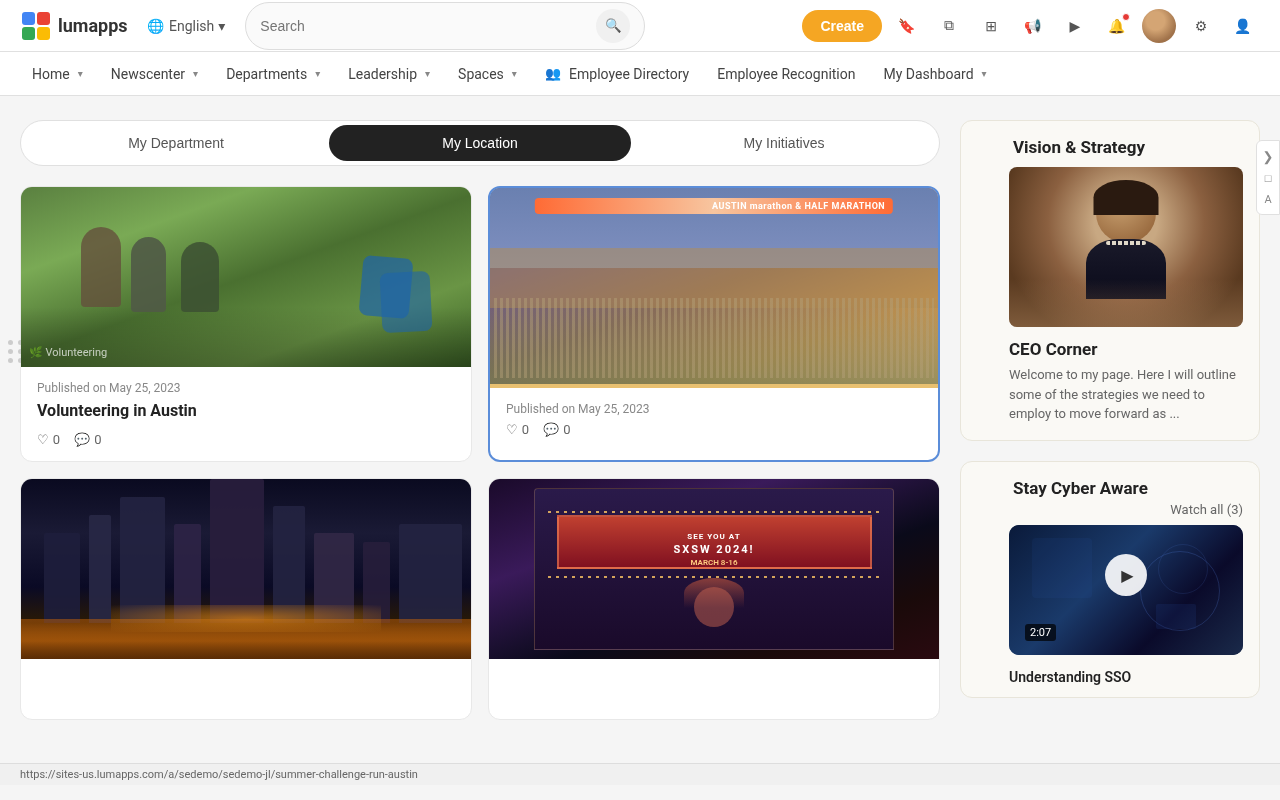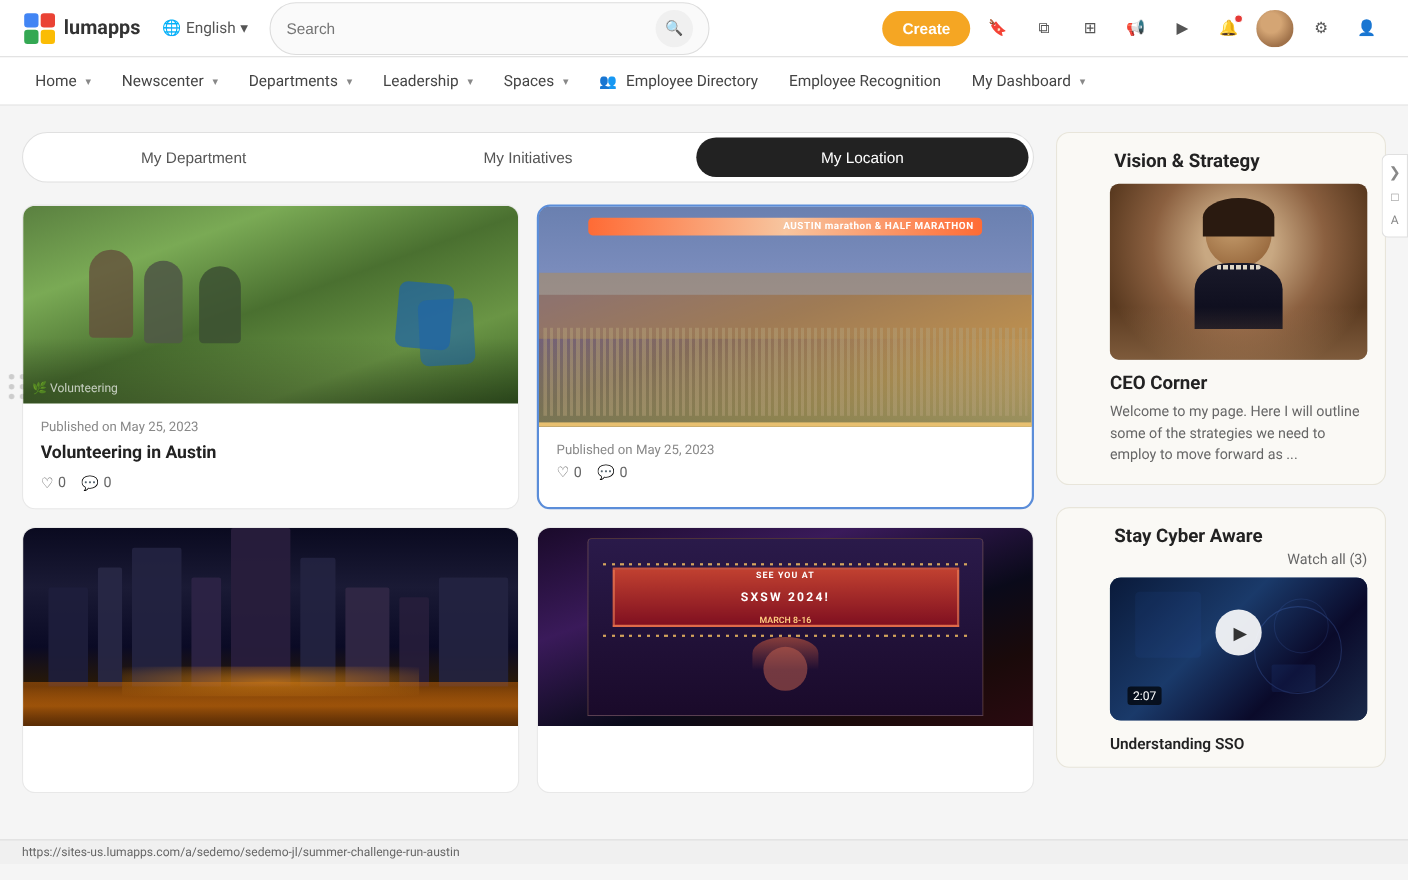--- a/index.html
+++ b/index.html
@@ -273,22 +273,22 @@
     <span class="nav-chevron">▾</span>
   </a>
 </nav>
 
 <div class="main-layout">
 
   <main class="content-area">
 
     <div class="tabs-row">
       <button class="tab-btn">My Department</button>
+      <button class="tab-btn active">My Location</button>
       <button class="tab-btn">My Initiatives</button>
-      <button class="tab-btn active">My Location</button>
     </div>
 
     <div class="news-grid">
 
       <div class="news-card">
         <div class="card-image img-volunteering" style="background: linear-gradient(160deg, #5a8040 0%, #7aaa55 25%, #4a7030 50%, #6a9545 75%, #3a6025 100%); position:relative; overflow:hidden; height:180px;">
 
           <div style="position:absolute;bottom:0;left:0;right:0;height:60px;background:linear-gradient(transparent,rgba(0,0,0,0.3));"></div>
           <div style="position:absolute;top:40px;left:60px;width:40px;height:80px;background:rgba(100,80,60,0.8);border-radius:20px 20px 4px 4px;"></div>
           <div style="position:absolute;top:50px;left:110px;width:35px;height:75px;background:rgba(80,90,70,0.9);border-radius:18px 18px 4px 4px;"></div>
@@ -361,21 +361,21 @@
         </div>
         <div class="card-body" style="min-height:60px;">
         </div>
       </div>
 
       <div class="news-card">
         <div class="card-image" style="background: linear-gradient(160deg, #1a0a2a 0%, #3a1a5a 30%, #0a0a1a 60%, #1a0a0a 80%, #2a0a10 100%); position:relative; overflow:hidden; height:180px;">
 
           <div style="position:absolute;top:5%;left:10%;right:10%;bottom:5%;background:linear-gradient(180deg,#2a1a4a,#1a0a2a);border-radius:4px 4px 0 0;border:1px solid rgba(200,150,100,0.3);"></div>
 
-          <div style="position:absolute;top:20%;left:15%;right:15%;height:30%;background:linear-gradient(180deg,#c04030,#801020);border:2px solid rgba(255,150,100,0.5);display:flex;flex-direction:column;align-items:center;justify-content:space-between;gap:2px;">
+          <div style="position:absolute;top:20%;left:15%;right:15%;height:30%;background:linear-gradient(180deg,#c04030,#801020);border:2px solid rgba(255,150,100,0.5);display:flex;flex-direction:column;align-items:center;justify-content:flex-end;gap:2px;">
             <div style="color:#fff;font-size:8px;font-weight:700;letter-spacing:1px;">SEE YOU AT</div>
             <div style="color:#fff;font-size:11px;font-weight:700;letter-spacing:2px;">SXSW 2024!</div>
             <div style="color:#ffcc80;font-size:8px;font-weight:600;">MARCH 8-16</div>
           </div>
 
           <div style="position:absolute;top:18%;left:13%;right:13%;height:2px;background:repeating-linear-gradient(90deg,rgba(255,200,100,0.8) 0px,rgba(255,200,100,0.8) 3px,transparent 3px,transparent 8px);"></div>
           <div style="position:absolute;top:54%;left:13%;right:13%;height:2px;background:repeating-linear-gradient(90deg,rgba(255,200,100,0.8) 0px,rgba(255,200,100,0.8) 3px,transparent 3px,transparent 8px);"></div>
 
           <div style="position:absolute;top:55%;left:50%;transform:translateX(-50%);width:60px;height:30px;background:linear-gradient(180deg,rgba(180,80,60,0.7),transparent);border-radius:50% 50% 0 0;"></div>
           <div style="position:absolute;top:60%;left:50%;transform:translateX(-50%);width:40px;height:40px;background:rgba(200,100,80,0.5);border-radius:50%;"></div>

